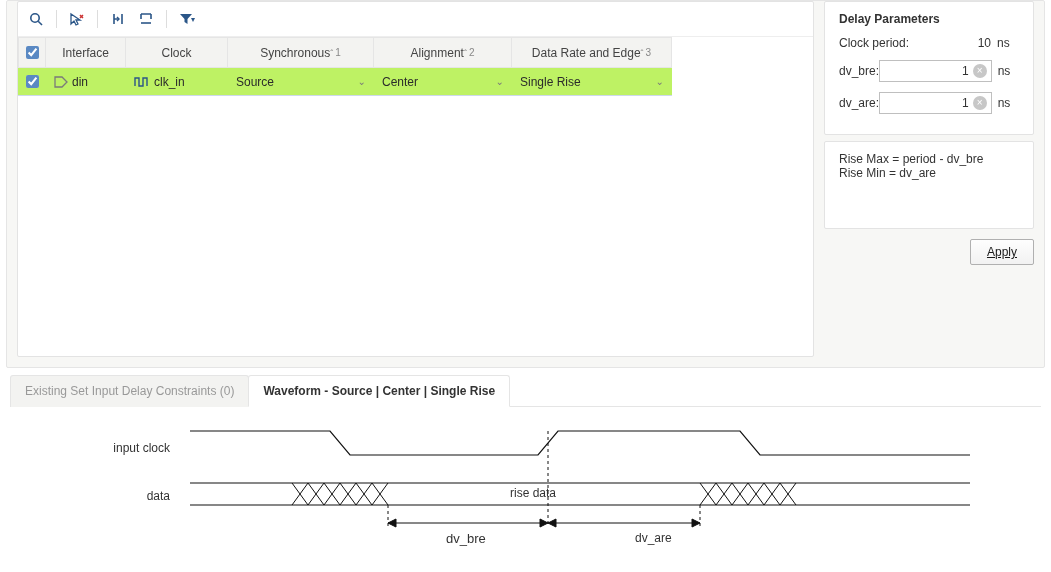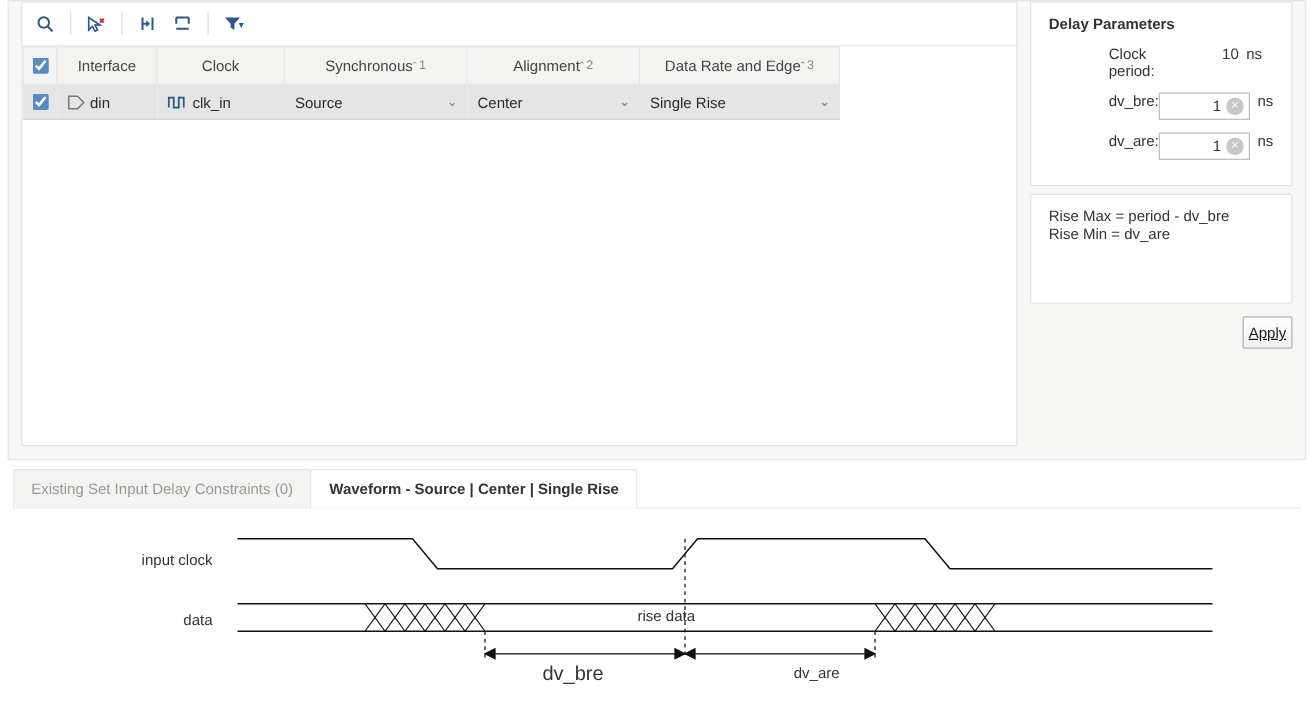--- a/index.html
+++ b/index.html
@@ -71,21 +71,21 @@
     display: flex;
     align-items: center;
     justify-content: center;
     color: #444;
   }
   .gh:first-child { border-left: 1px solid #e5e5e5; justify-content: center; }
   .sort-ind { color: #888; font-size: 10px; display:flex; align-items:center; gap:2px;}
   .sort-caret { font-size: 9px; }
   .sort-num { font-size: 10px; }
   .gr {
-    background: #e5e5e5;
+    background: #bef264;
     border-bottom: 1px solid #cdd9eb;
     padding: 4px 8px;
     display: flex;
     align-items: center;
     gap: 4px;
     color: #2b2b2b;
   }
   .gr.cb { justify-content: center; }
   .dd-caret {
     margin-left: auto; color: #7a7a7a; font-size: 10px;
@@ -93,22 +93,22 @@
   input[type=checkbox] { accent-color: #5a89c3; }
   .side-box {
     background: #fff;
     border: 1px solid #e3e3e3;
     border-radius: 2px;
     padding: 10px 14px;
   }
   .side-title { font-weight: bold; margin-bottom: 10px; }
   .param-row {
     display: flex;
+    align-items: center;
     margin-bottom: 10px;
-    margin-left: 48px;
   }
   .param-label { flex: 1; }
   .param-val-static {
     width: 60px; text-align: right; padding-right: 6px;
   }
   .param-unit { width: 22px; text-align: left; color: #333; }
   .param-input {
     width: 116px; height: 22px;
     border: 1px solid #bfbfbf;
     padding: 0 4px;
@@ -126,21 +126,21 @@
     background: #fff;
     border: 1px solid #e3e3e3;
     border-radius: 2px;
     padding: 10px 14px;
     min-height: 88px;
   }
   .apply-row { display:flex; justify-content:flex-end; padding-top: 4px; }
   .apply-btn {
     border: 1px solid #b0b0b0;
     background: linear-gradient(#fefefe,#f2f2f2);
-    padding: 5px 4px;
+    padding: 5px 16px;
     border-radius: 2px;
     color: #1a1a1a;
     text-decoration: underline;
     cursor: pointer;
   }
   .tabs {
     display: flex;
     border-bottom: 1px solid #e5e5e5;
     margin: 0 10px;
   }
@@ -381,15 +381,15 @@
       <line x1="378" y1="116" x2="538" y2="116"></line>
       <path d="M378 116 l8 -4 v8 z" fill="#111"></path>
       <path d="M538 116 l-8 -4 v8 z" fill="#111"></path>
       <line x1="538" y1="116" x2="690" y2="116"></line>
       <path d="M538 116 l8 -4 v8 z" fill="#111"></path>
       <path d="M690 116 l-8 -4 v8 z" fill="#111"></path>
     </g>
   </svg>
 
   <div style="position:absolute; left:500px; top:79px; font-size:12px;">rise data</div>
-  <div style="position:absolute; left:424px; top:124px; font-size:16px;">dv_bre</div>
+  <div style="position:absolute; left:436px; top:124px; font-size:13px;">dv_bre</div>
   <div style="position:absolute; left:592px; top:124px; font-size:12px;margin-left:33px;">dv_are</div>
 </div>
 
 </body></html>

